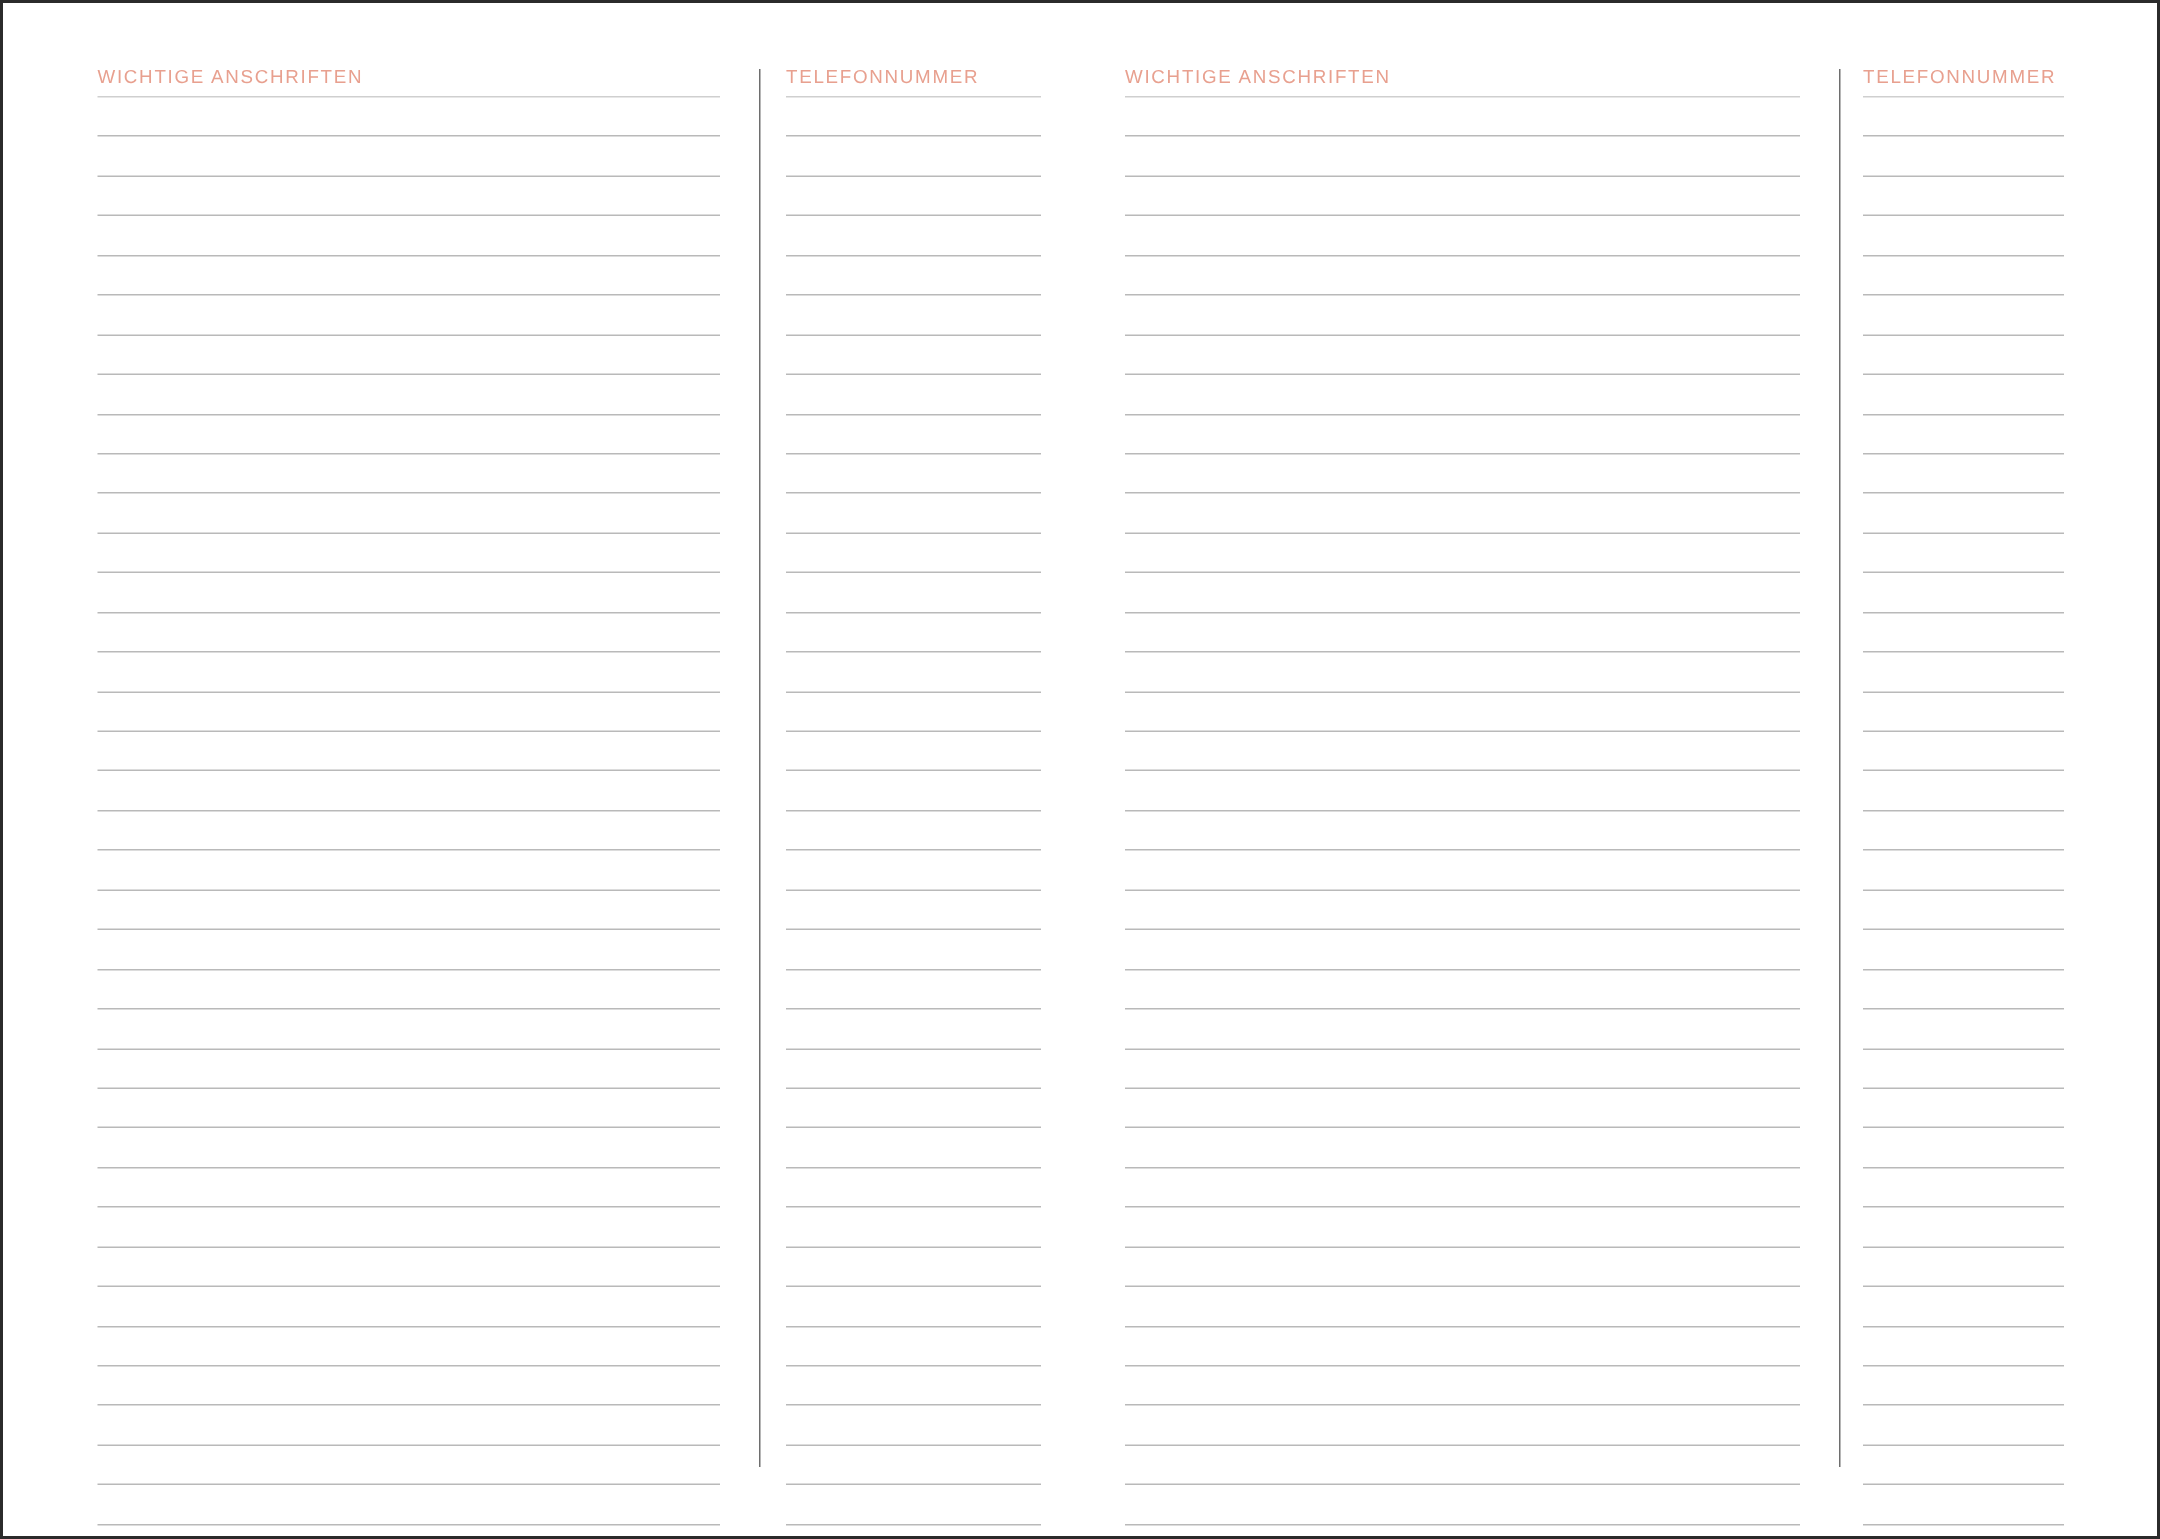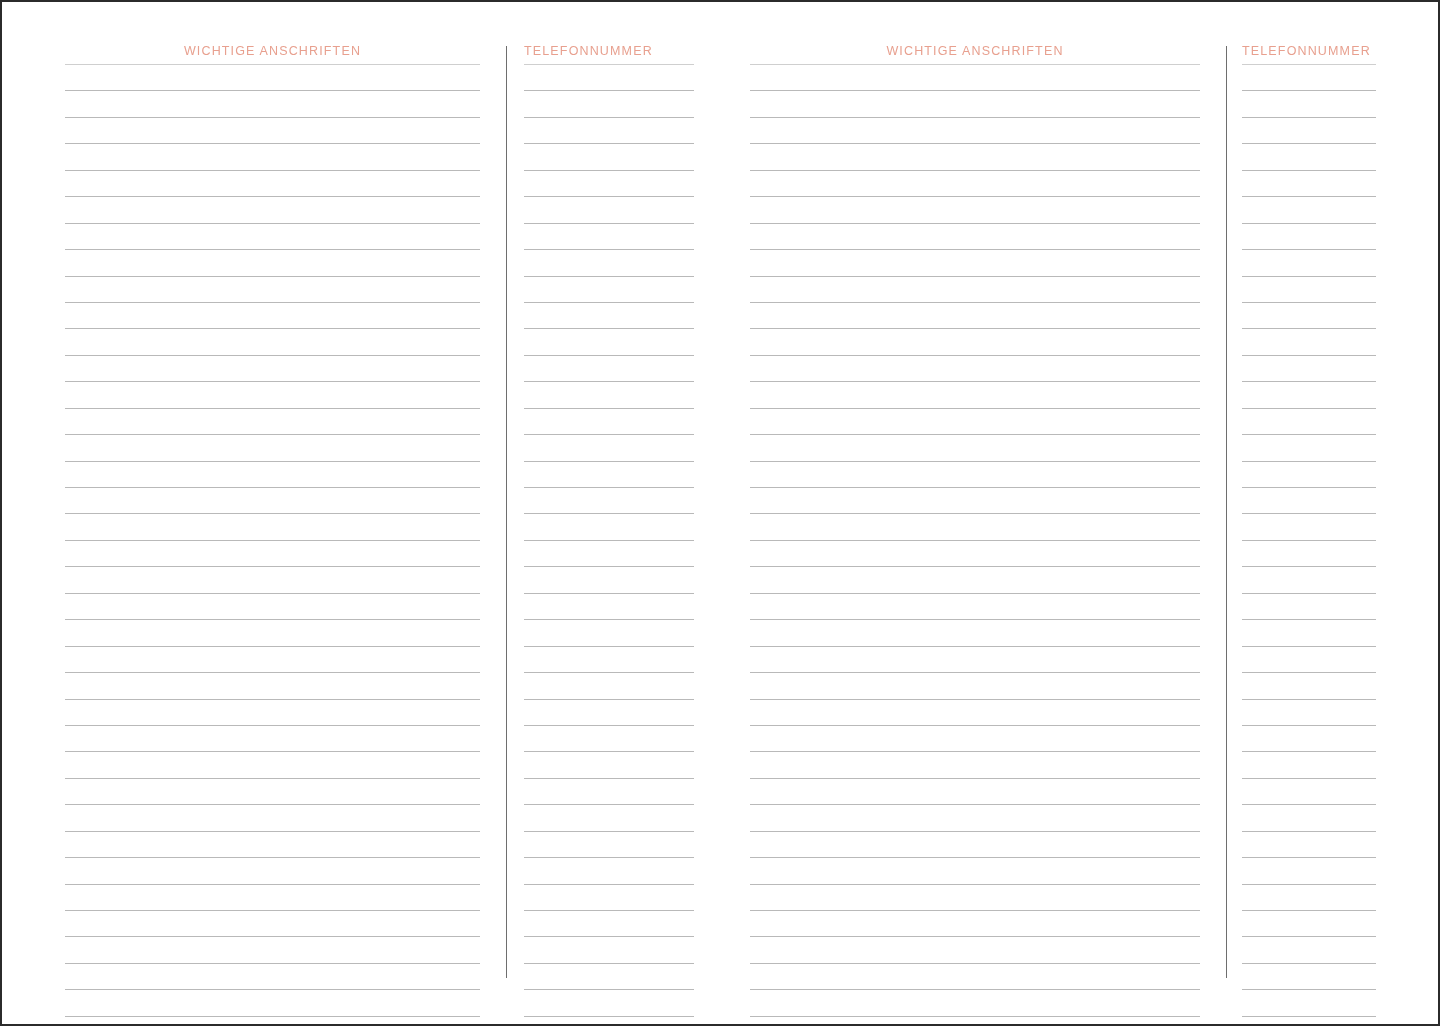--- a/index.html
+++ b/index.html
@@ -61,21 +61,21 @@
     left: 506px;
     width: 1px;
     background: #6e6e6e;
   }
 
   .col {
     box-sizing: border-box;
     padding-top: 44px;
   }
 
-  .col-addr { width: 506px; padding-left: 65px; padding-right: 26px; text-align: center; }
+  .col-addr { width: 506px; padding-left: 65px; padding-right: 26px; }
   .col-phone { width: 214px; padding-left: 18px; padding-right: 26px; }
 
   .leaf-right .col-addr { padding-left: 30px; padding-right: 26px; }
   .leaf-right .col-phone { padding-left: 16px; padding-right: 64px; }
 
   .col-head {
     font-size: 12.5px;
     letter-spacing: 1.15px;
     color: #e8a08f;
     font-weight: 400;

